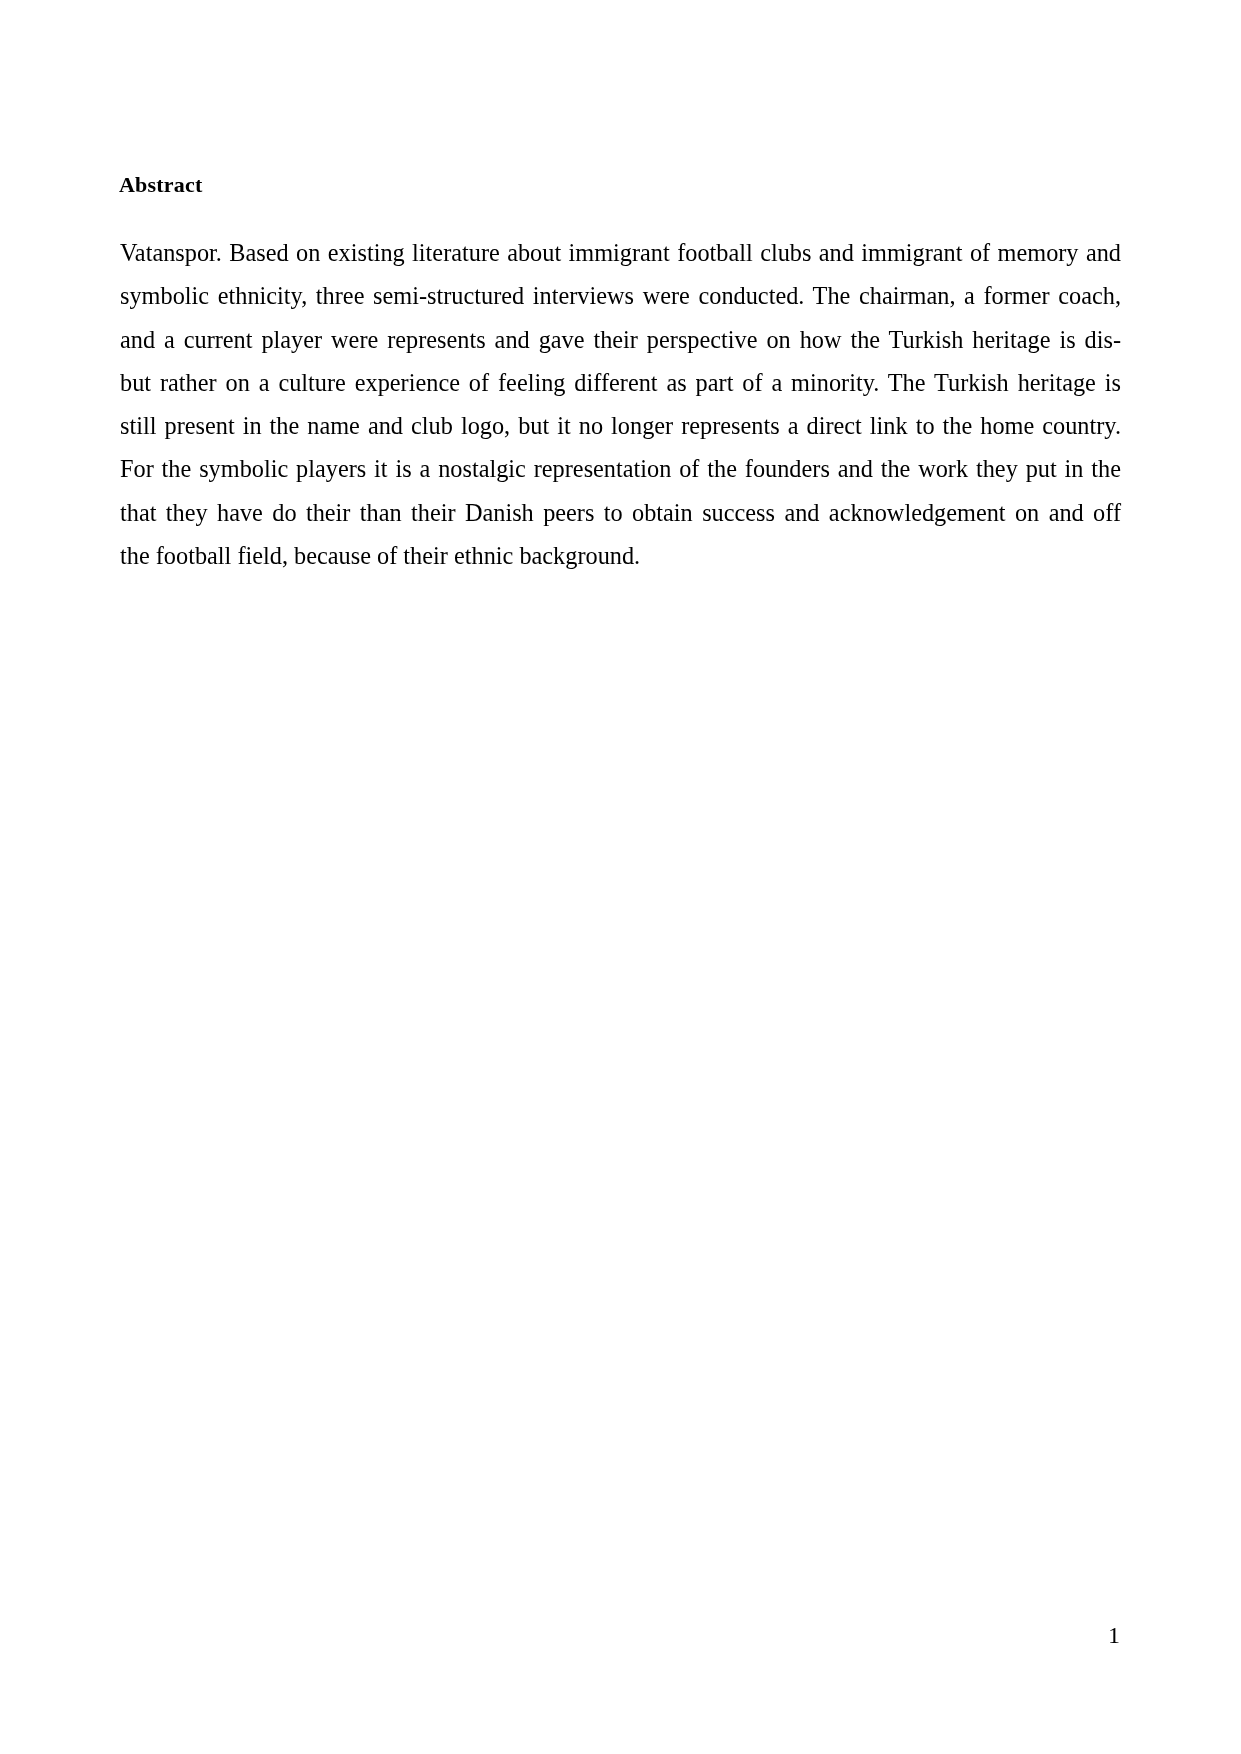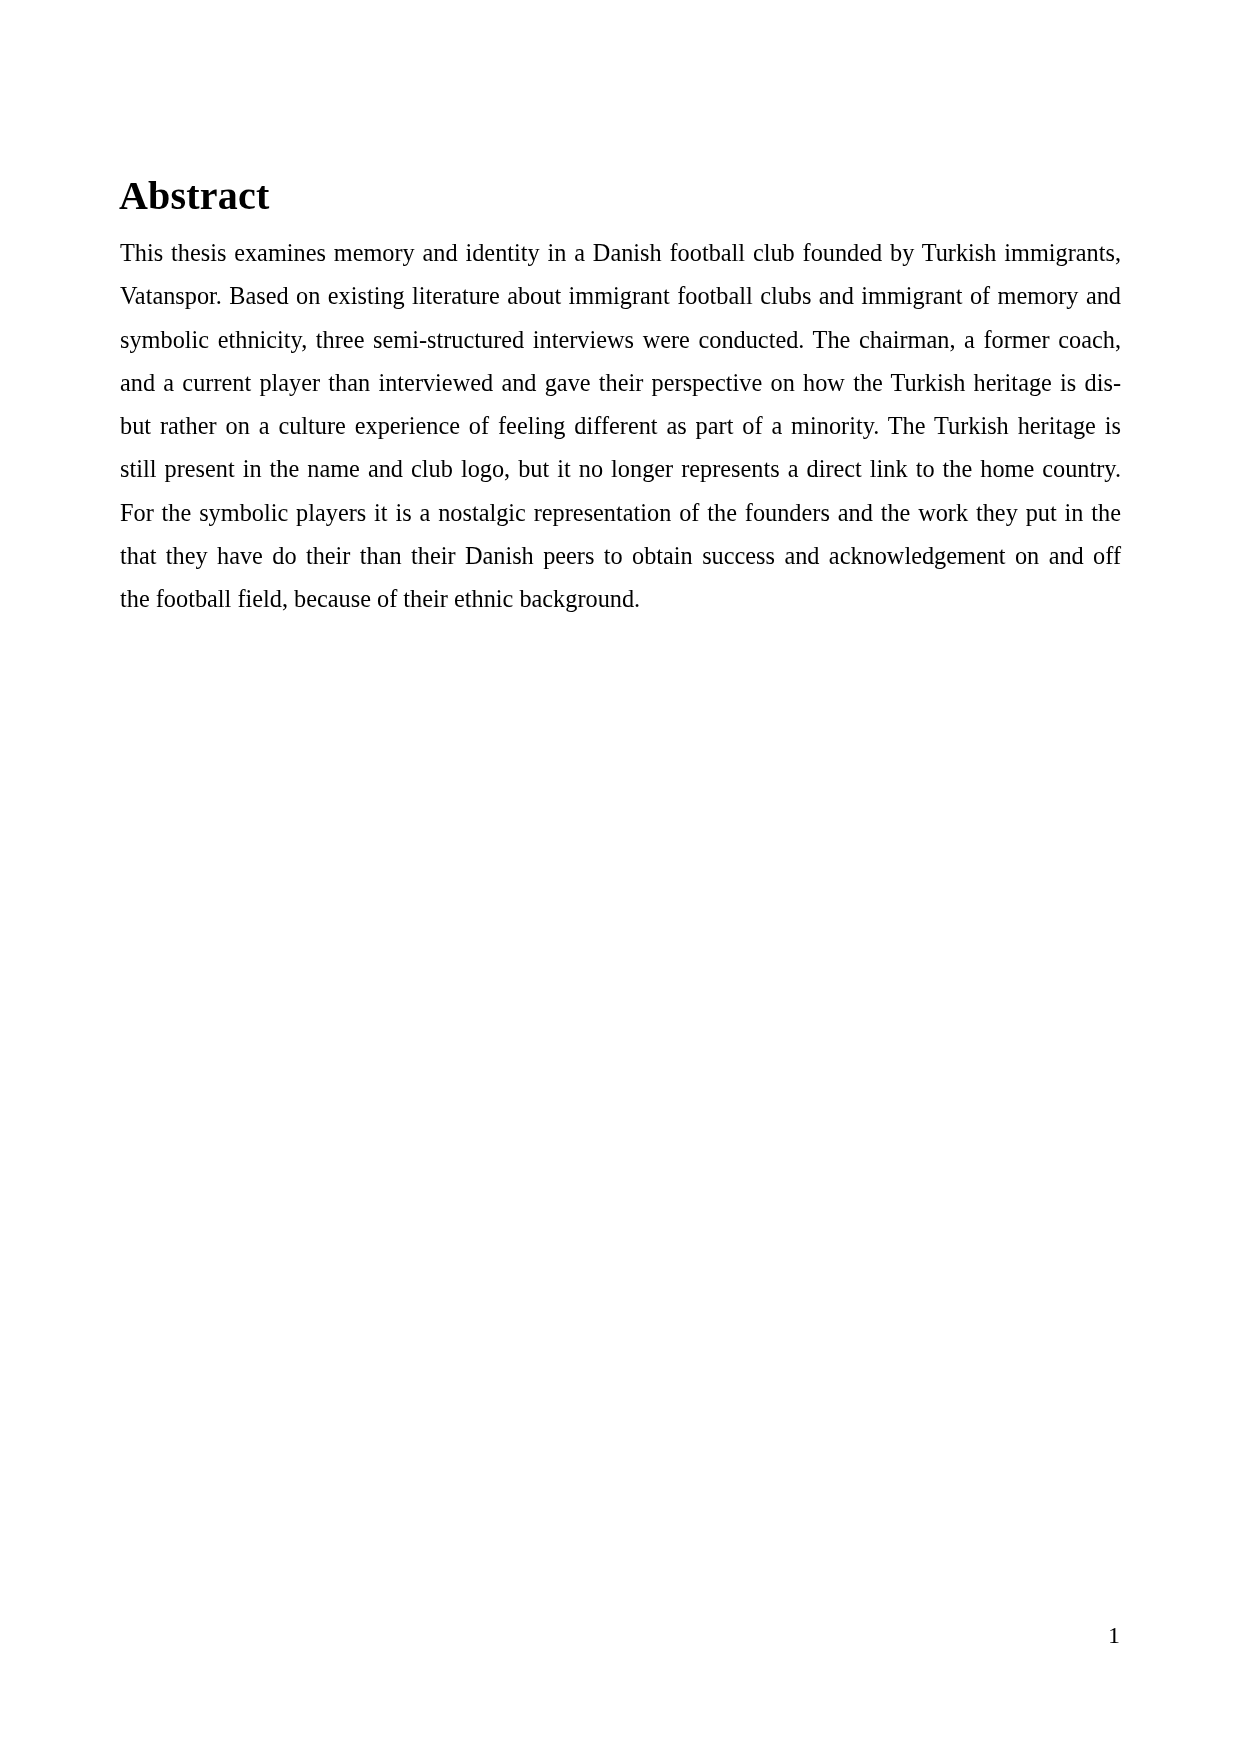--- a/index.html
+++ b/index.html
@@ -12,21 +12,21 @@
     position: relative;
     width: 1241px;
     height: 1754px;
     background: #ffffff;
     overflow: hidden;
   }
   .heading {
     position: absolute;
     left: 119px;
     top: 172px;
-    font-size: 40px;
+    font-size: 22px;
     font-weight: bold;
     letter-spacing: 0.2px;
   }
   .para {
     position: absolute;
     left: 120px;
     top: 231px;
     width: 1001px;
     font-size: 24.3px;
     line-height: 43.3px;
@@ -50,24 +50,23 @@
   }
 </style>
 </head>
 <body>
 
 <div class="page">
 
   <h1 class="heading">Abstract</h1>
 
   <div class="para">
-    <div class="line">This thesis examines memory and identity in a Danish football club founded by Turkish immigrants,</div>
     <div class="line">Vatanspor. Based on existing literature about immigrant football clubs and immigrant of memory and</div>
     <div class="line">symbolic ethnicity, three semi-structured interviews were conducted. The chairman, a former coach,</div>
-    <div class="line">and a current player than interviewed and gave their perspective on how the Turkish heritage is dis-</div>
+    <div class="line">and a current player were represents and gave their perspective on how the Turkish heritage is dis-</div>
     <div class="line">but rather on a culture experience of feeling different as part of a minority. The Turkish heritage is</div>
     <div class="line">still present in the name and club logo, but it no longer represents a direct link to the home country.</div>
     <div class="line">For the symbolic players it is a nostalgic representation of the founders and the work they put in the</div>
     <div class="line">that they have do their than their Danish peers to obtain success and acknowledgement on and off</div>
     <div class="line last">the football field, because of their ethnic background.</div>
   </div>
 
   <div class="pagenum">1</div>
 
 </div>

